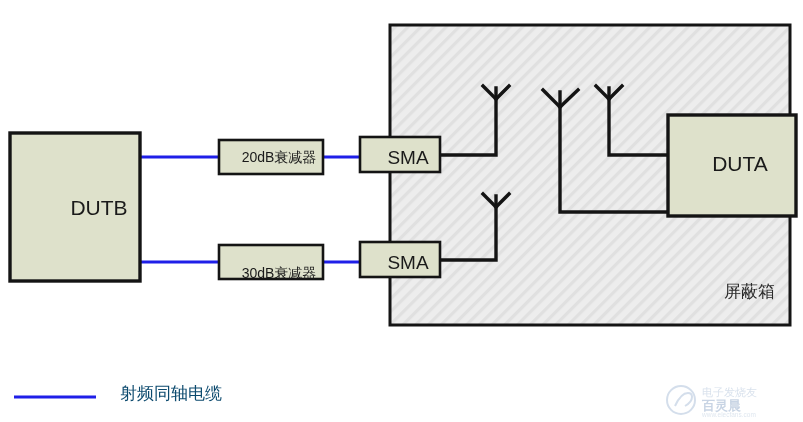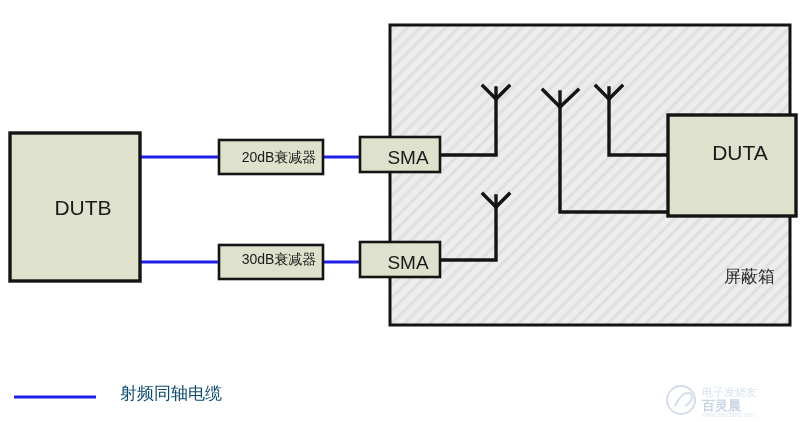--- a/index.html
+++ b/index.html
@@ -26,62 +26,62 @@
   }
   .lbl {
     position: absolute;
     color: #1a1a1a;
     white-space: nowrap;
     line-height: 1;
     pointer-events: none;
     padding-left: 8px;
   }
   .lbl-dutb {
-    left: 10px;
+    left: 26px;
     top: 133px;
     width: 130px;
     height: 148px;
     display: flex;
     align-items: center;
     justify-content: center;
     font-size: 21px;
   }
   .lbl-duta {
     left: 668px;
-    top: 104px;
+    top: 115px;
     width: 128px;
     height: 97px;
     display: flex;
     align-items: center;
     justify-content: center;
     font-size: 21px;
   }
   .lbl-att {
     width: 104px;
     height: 34px;
     display: flex;
     align-items: center;
     justify-content: center;
     font-size: 14px;
   }
   .lbl-att-20 { left: 219px; top: 140px; }
-  .lbl-att-30 { left: 219px; top: 242px; }
+  .lbl-att-30 { left: 219px; top: 256px; }
   .lbl-sma {
     width: 80px;
     height: 41px;
     display: flex;
     align-items: center;
     justify-content: center;
     font-size: 19px;
   }
   .lbl-sma-1 { left: 360px; top: 137px; }
   .lbl-sma-2 { left: 360px; top: 242px; }
   .lbl-shield {
     left: 716px;
-    top: 268px;
+    top: 283px;
     font-size: 17px;
     font-family: "DejaVu Serif", "Liberation Serif", serif;
     color: #2a2a2a;
   }
   .lbl-legend {
     left: 112px;
     top: 385px;
     font-size: 17px;
     font-family: "DejaVu Serif", "Liberation Serif", serif;
     color: #0c4a6e;

